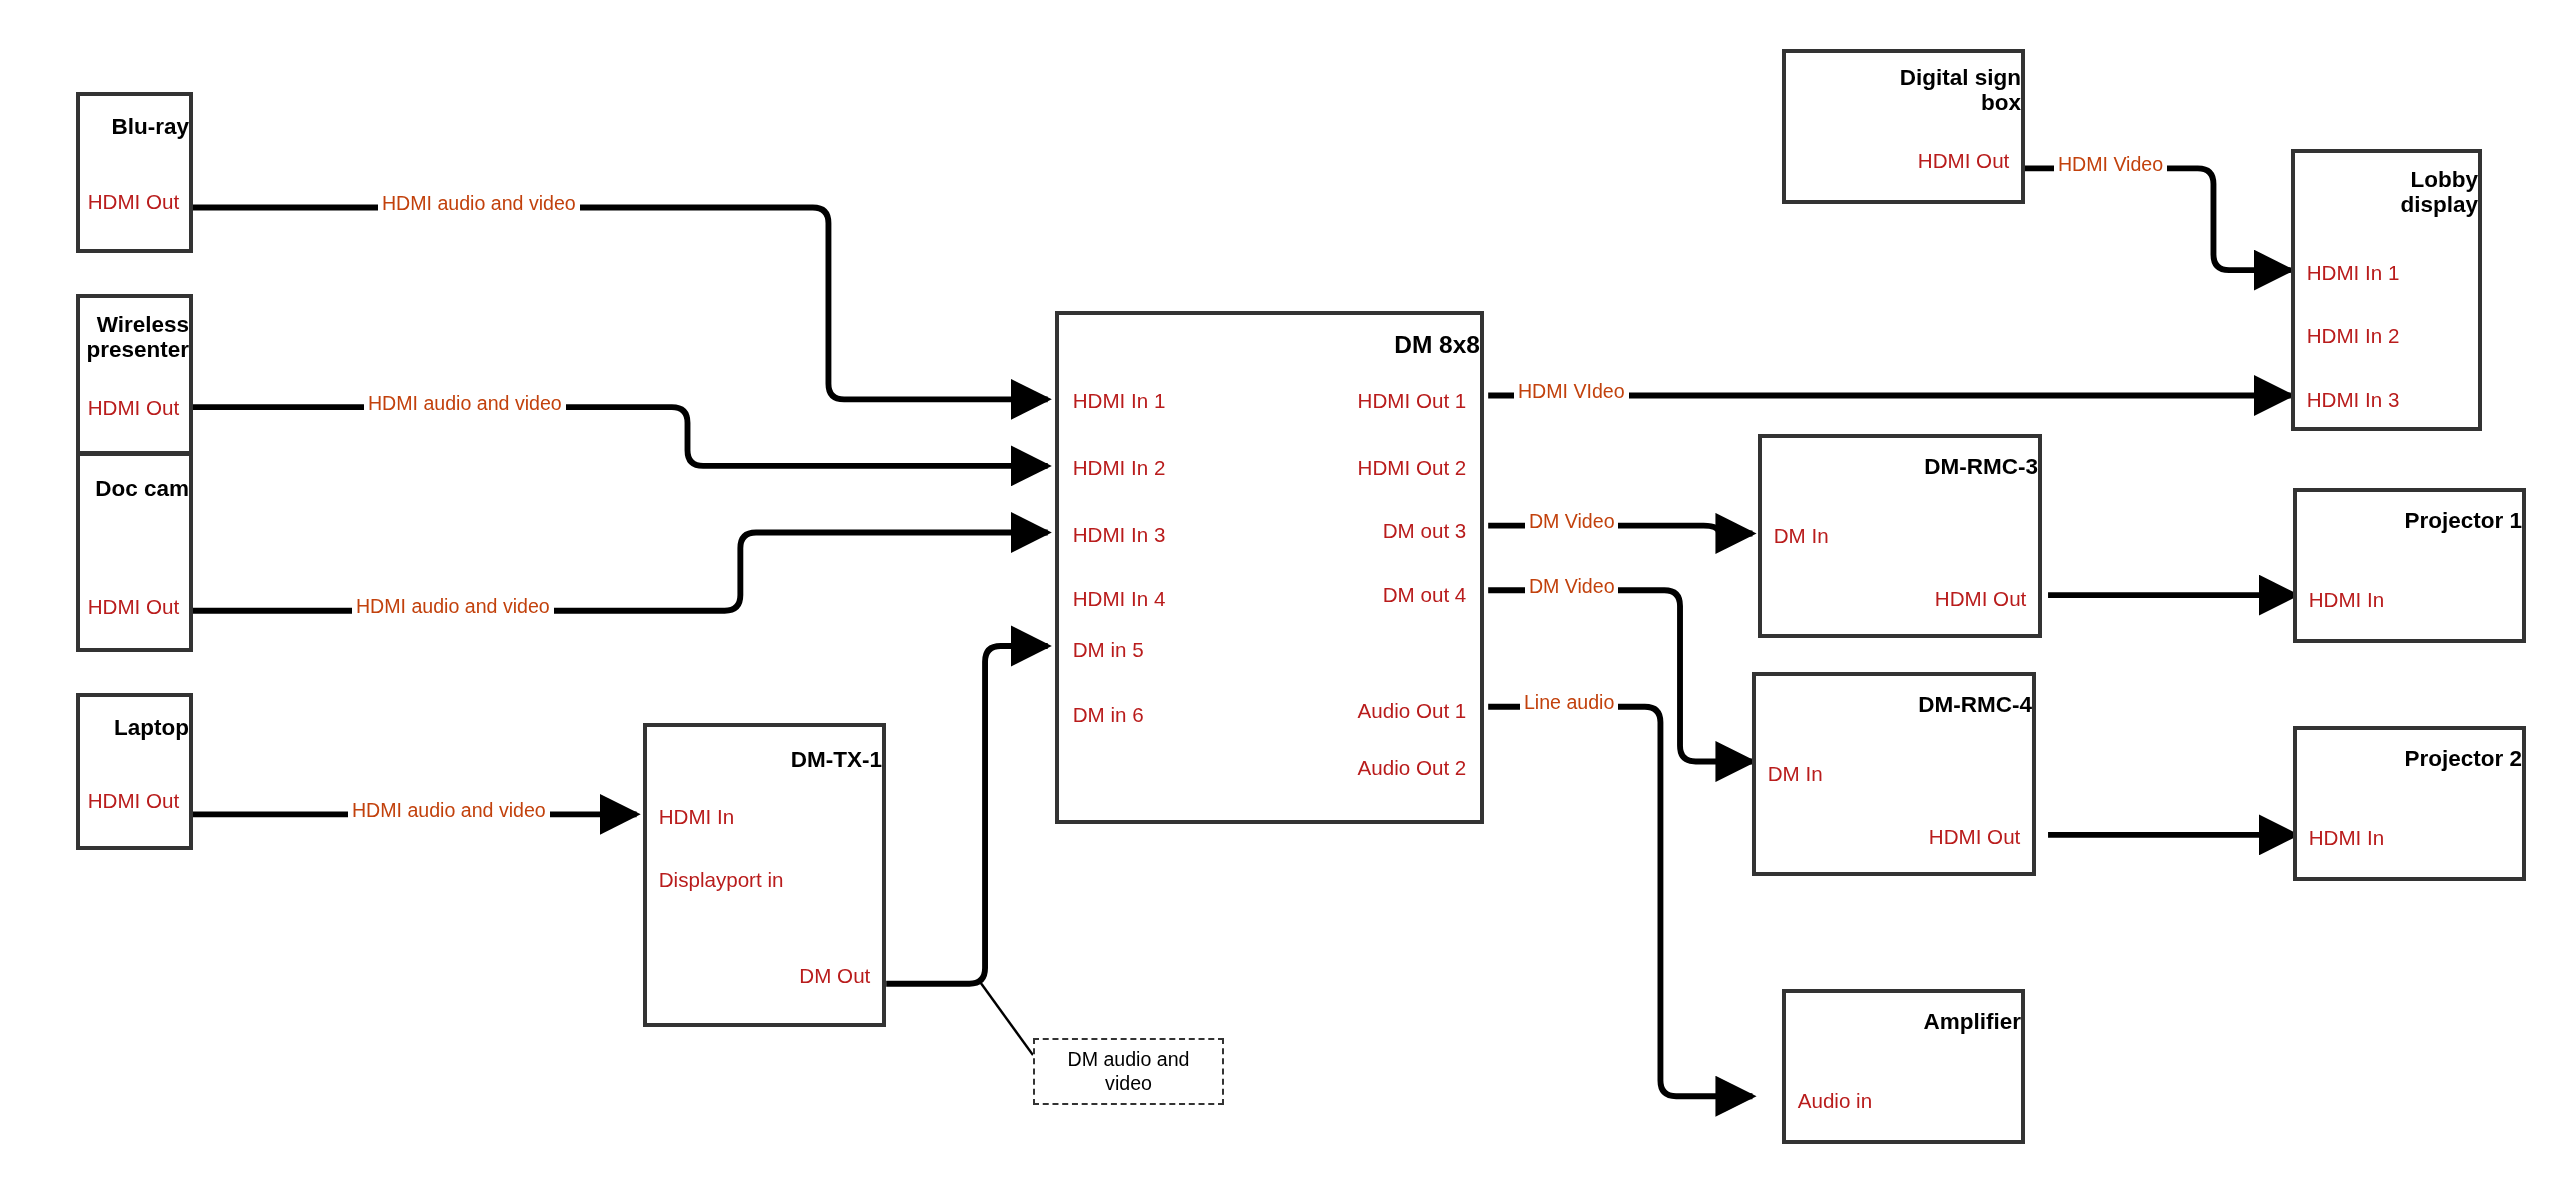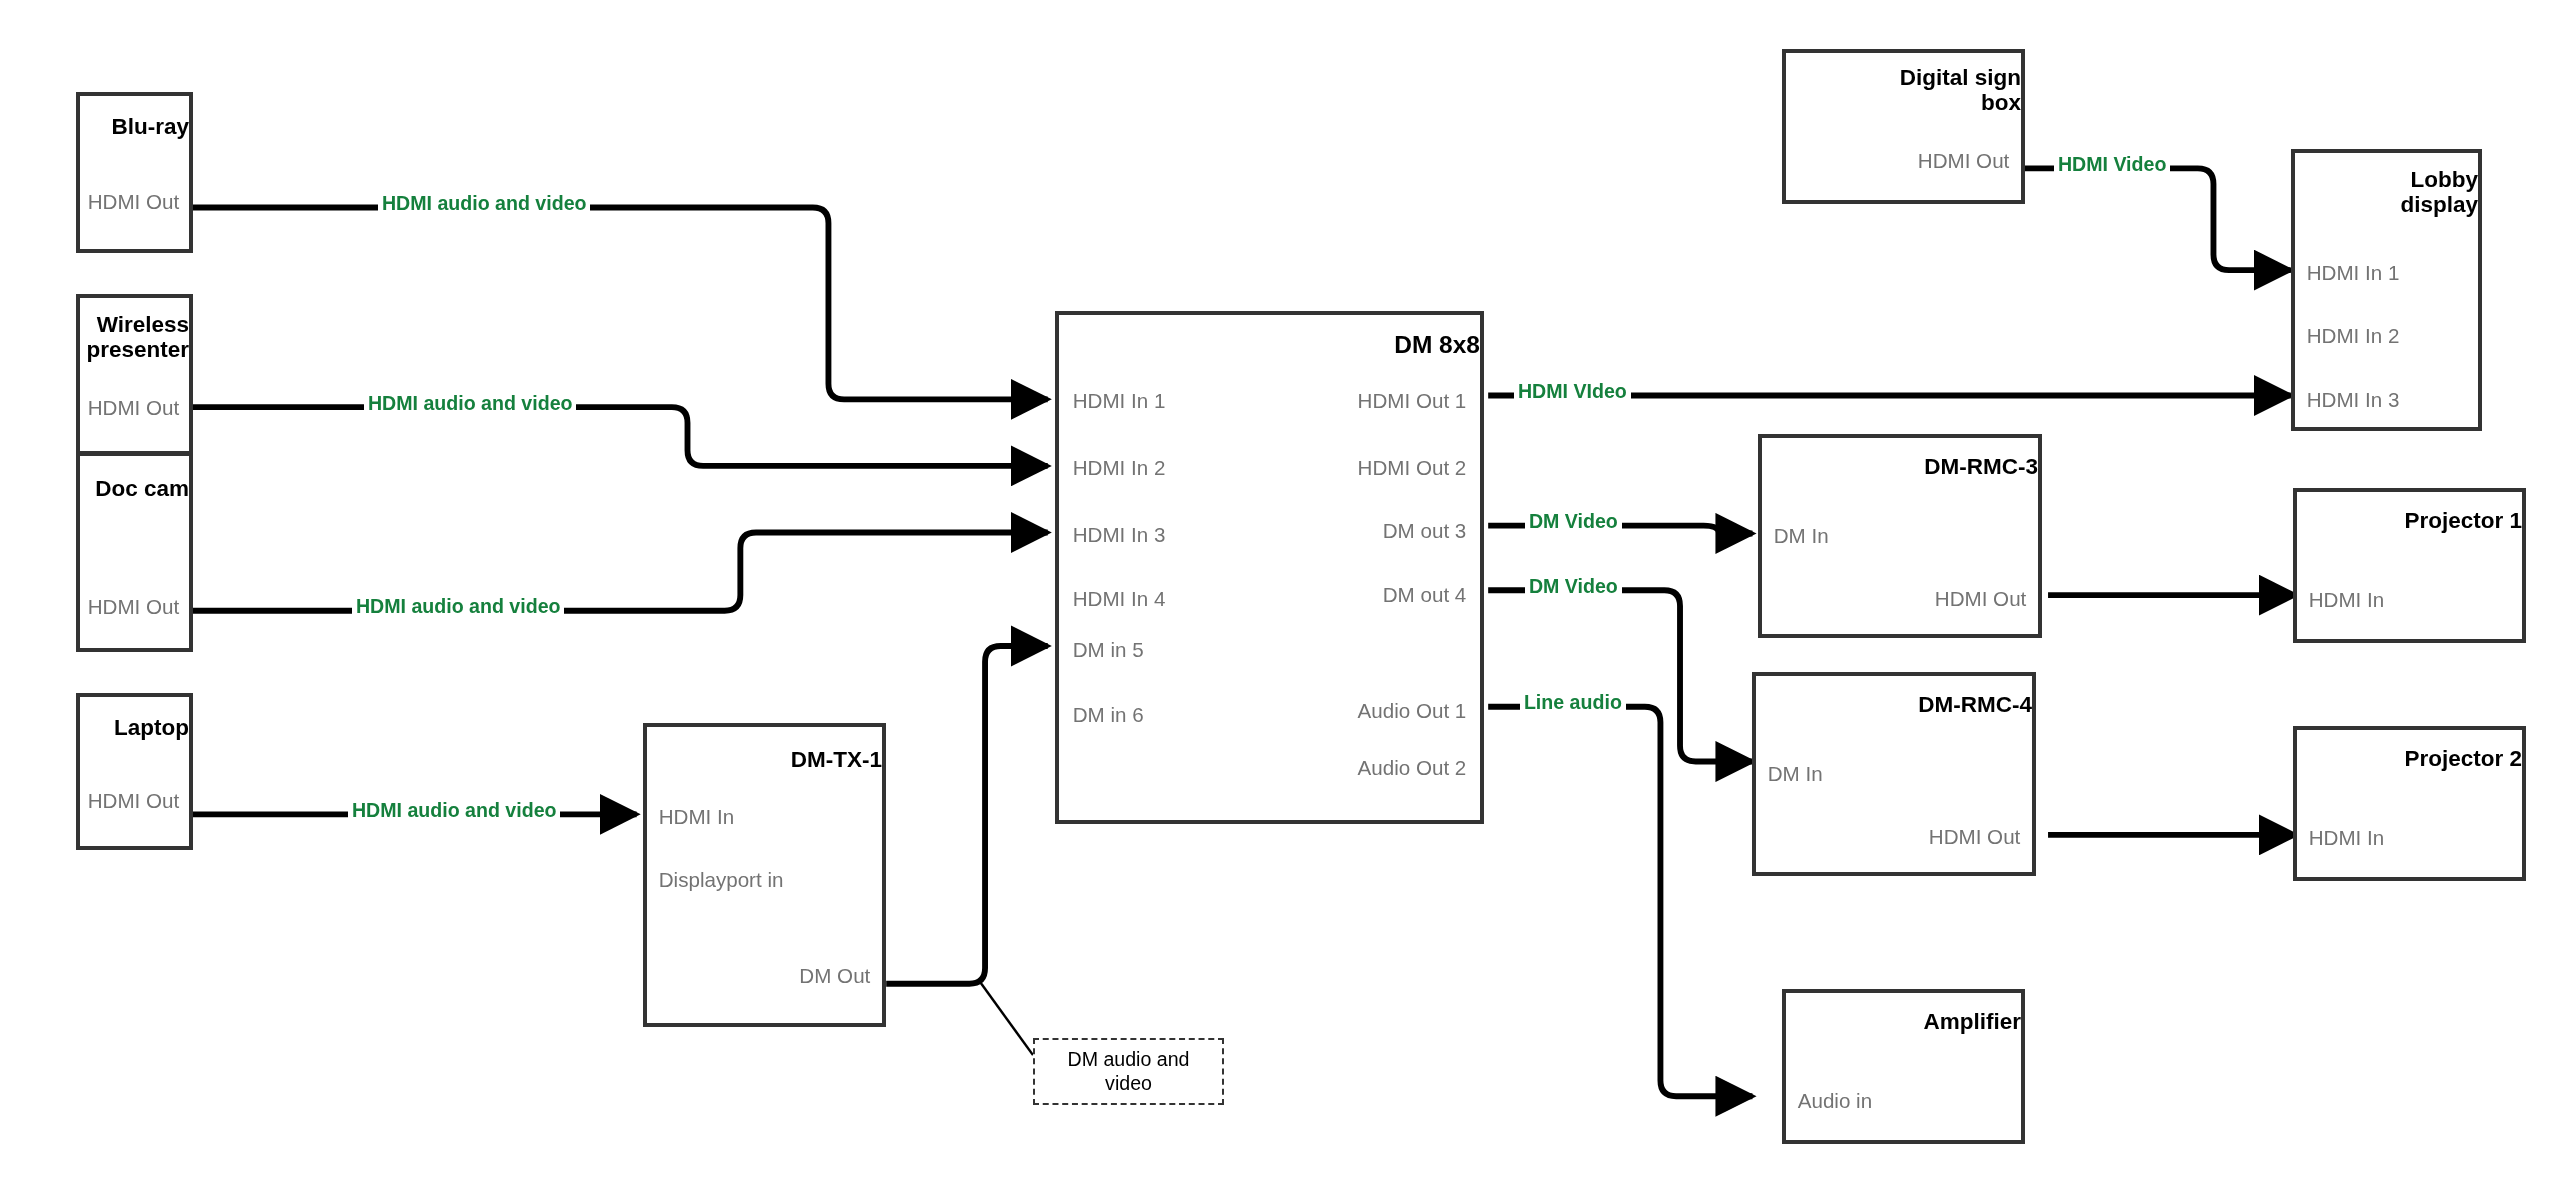--- a/index.html
+++ b/index.html
@@ -4,24 +4,24 @@
 <style>
   html,body{margin:0;padding:0;background:#ffffff;}
   body{font-family:"Liberation Sans",sans-serif;}
   #stage{position:relative;width:2576px;height:1201px;background:#fff;overflow:hidden;}
   svg#wires{position:absolute;left:0;top:0;width:2576px;height:1201px;}
   .node{position:absolute;box-sizing:border-box;background:#fff;border:4.9px solid #333333;}
   .node .title{
     position:absolute;left:0;right:0;text-align:right;
     font-weight:bold;color:#000;line-height:1.12;
   }
-  .port{position:absolute;color:#737373;white-space:nowrap;}
+  .port{position:absolute;color:#b91c1c;white-space:nowrap;}
   .port.l{text-align:right;}
   .port.r{text-align:right;}
-  .wirelabel{position:absolute;color:#15803d;white-space:nowrap;background:#fff;padding:0 3.9px;font-weight:bold;}
+  .wirelabel{position:absolute;color:#c2410c;white-space:nowrap;background:#fff;padding:0 3.9px;}
   .callout{position:absolute;box-sizing:border-box;border:2px dashed #333;background:#fff;
            display:flex;align-items:center;justify-content:center;text-align:center;
            color:#000;line-height:1.2;}
 </style>
 </head>
 <body>
 
 <div id="stage">
 
   <svg id="wires" viewBox="0 0 2631 1227" xmlns="http://www.w3.org/2000/svg">

